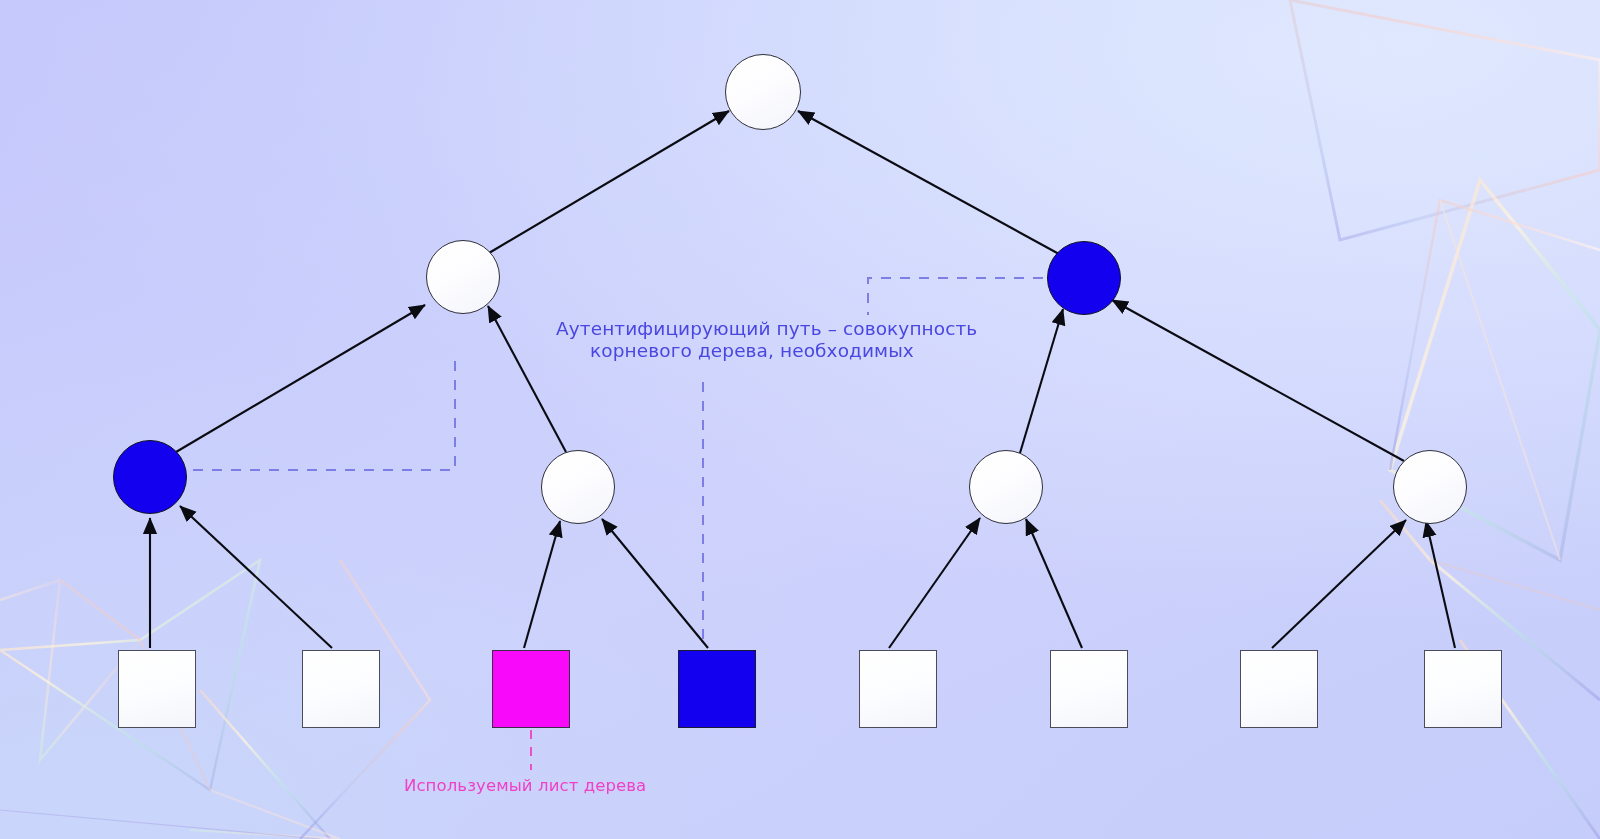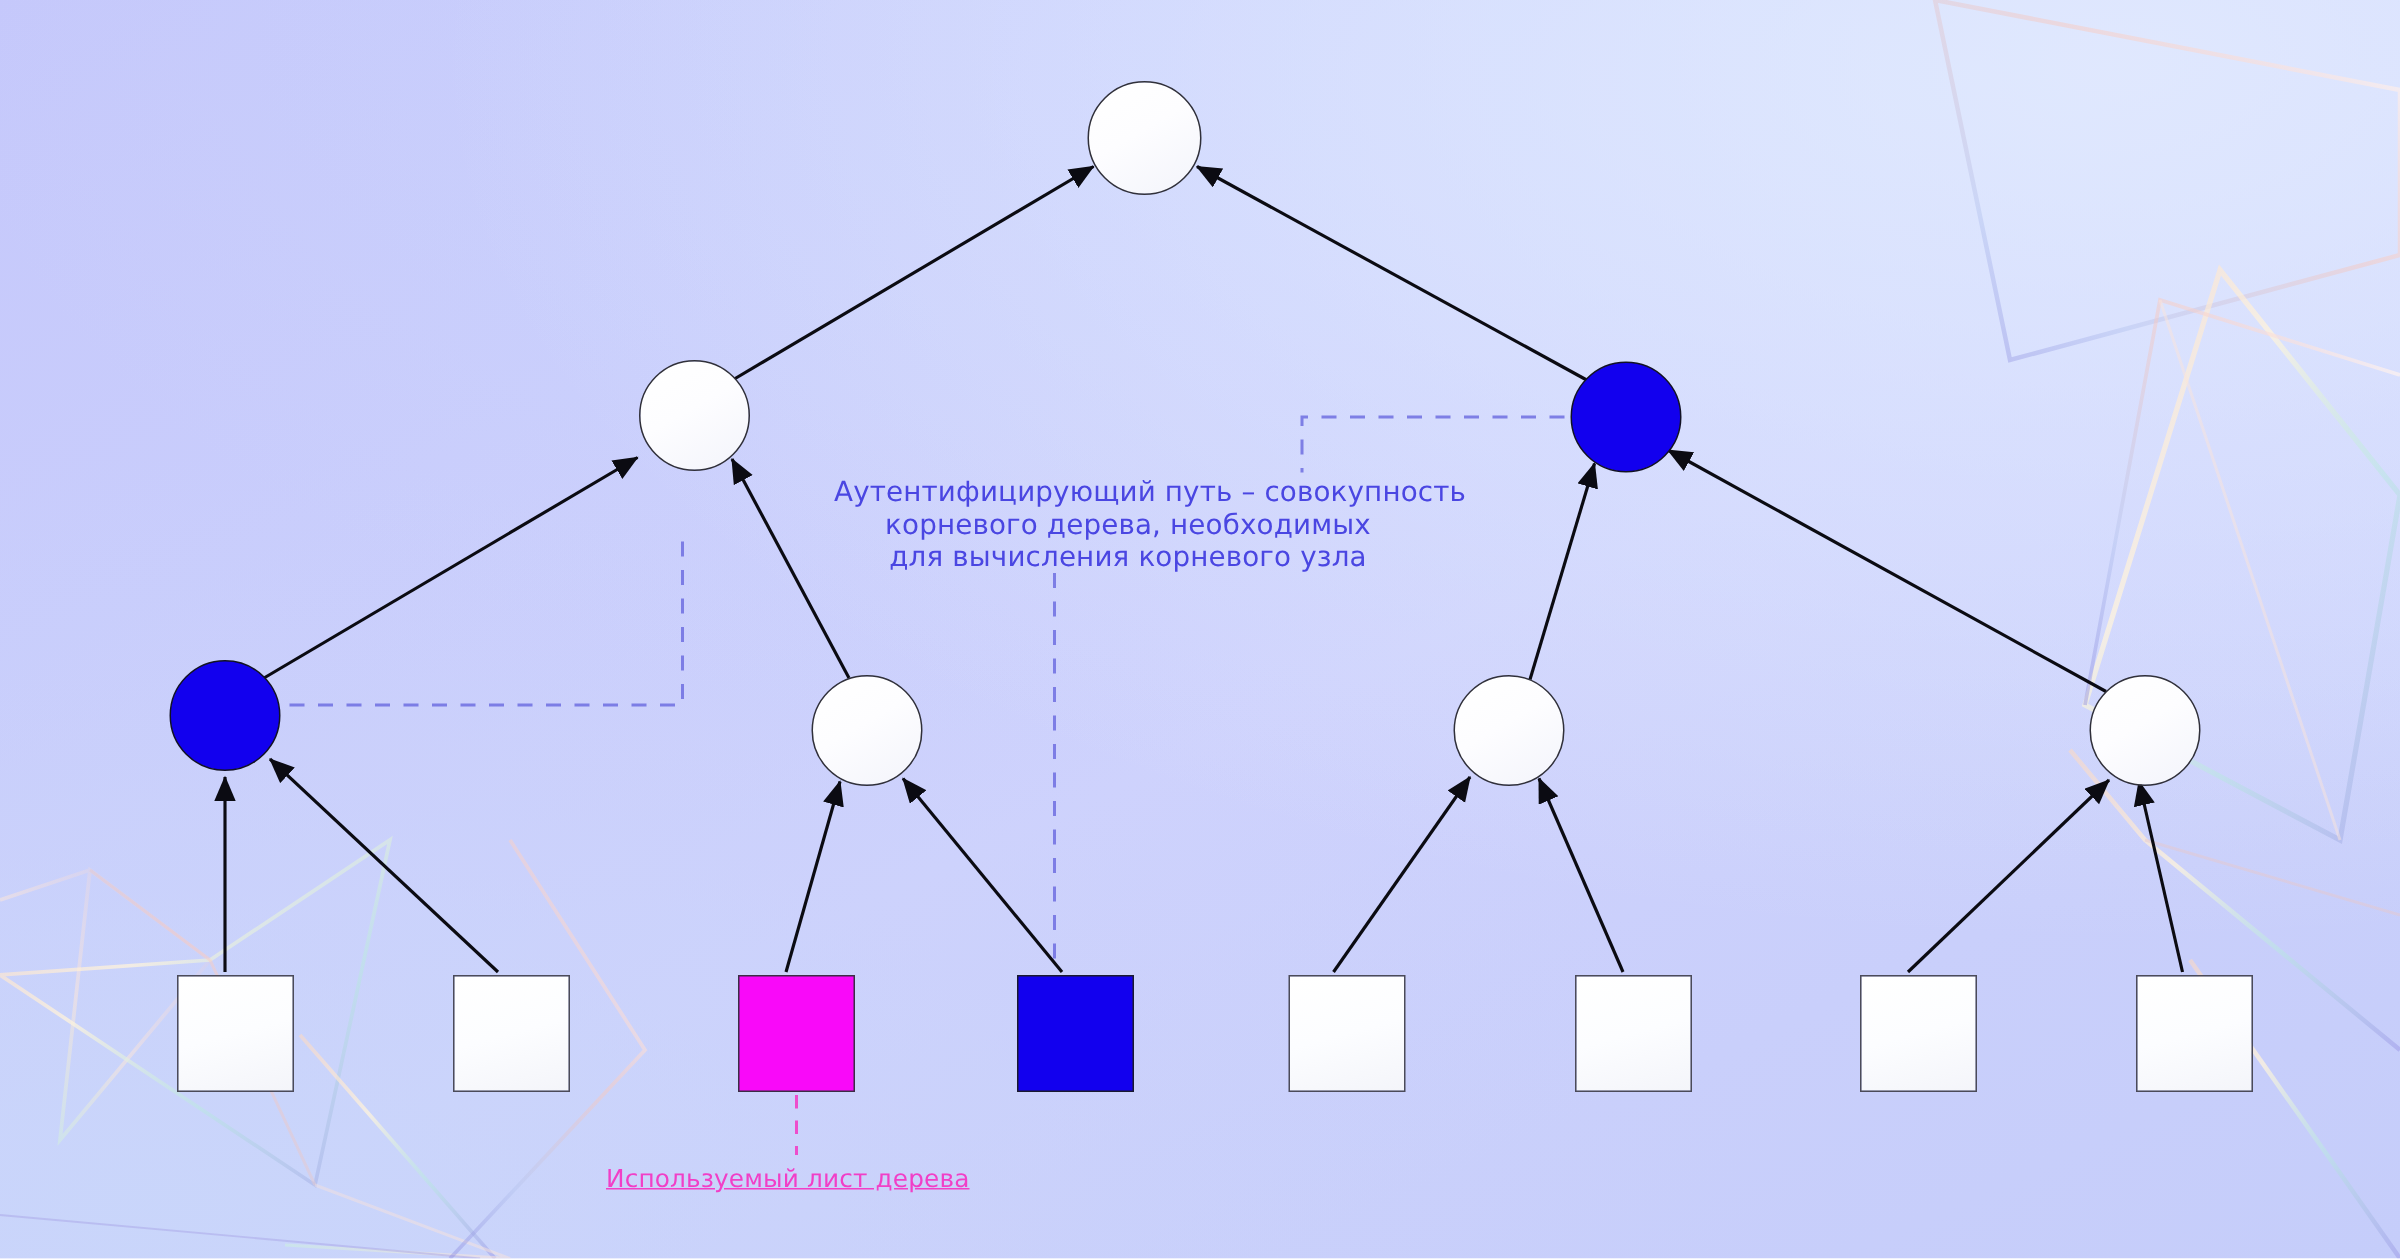--- a/index.html
+++ b/index.html
@@ -57,21 +57,20 @@
   }
   .caption-line { display:block; }
 
   .leaf-caption {
     position: absolute;
     color: #f13fc7;
     font-size: 16.5px;
     line-height: 20px;
     white-space: nowrap;
     letter-spacing: 0.1px;
-    text-decoration: underline;
   }
 </style>
 </head>
 <body>
 
 <div id="stage">
 
   <svg id="deco" viewBox="0 0 1600 839">
     <defs>
       <linearGradient id="pz1" x1="0" y1="0" x2="1" y2="1">
@@ -168,18 +167,17 @@
   <div class="leaf magenta" style="left:492px;  top:650px; width:78px; height:78px;"></div>
   <div class="leaf blueleaf" style="left:678px;  top:650px; width:78px; height:78px;"></div>
   <div class="leaf white" style="left:859px;  top:650px; width:78px; height:78px;"></div>
   <div class="leaf white" style="left:1050px; top:650px; width:78px; height:78px;"></div>
   <div class="leaf white" style="left:1240px; top:650px; width:78px; height:78px;"></div>
   <div class="leaf white" style="left:1424px; top:650px; width:78px; height:78px;"></div>
 
   <div class="caption" style="left:556px; top:318px; width:392px;">
     <span class="caption-line">Аутентифицирующий путь – совокупность</span>
     <span class="caption-line">корневого дерева, необходимых</span>
-    <span class="caption-line">для вычисления корневого узла</span>
   </div>
 
   <div class="leaf-caption" style="left:404px; top:776px;">Используемый лист дерева</div>
 
 </div>
 
 </body></html>

